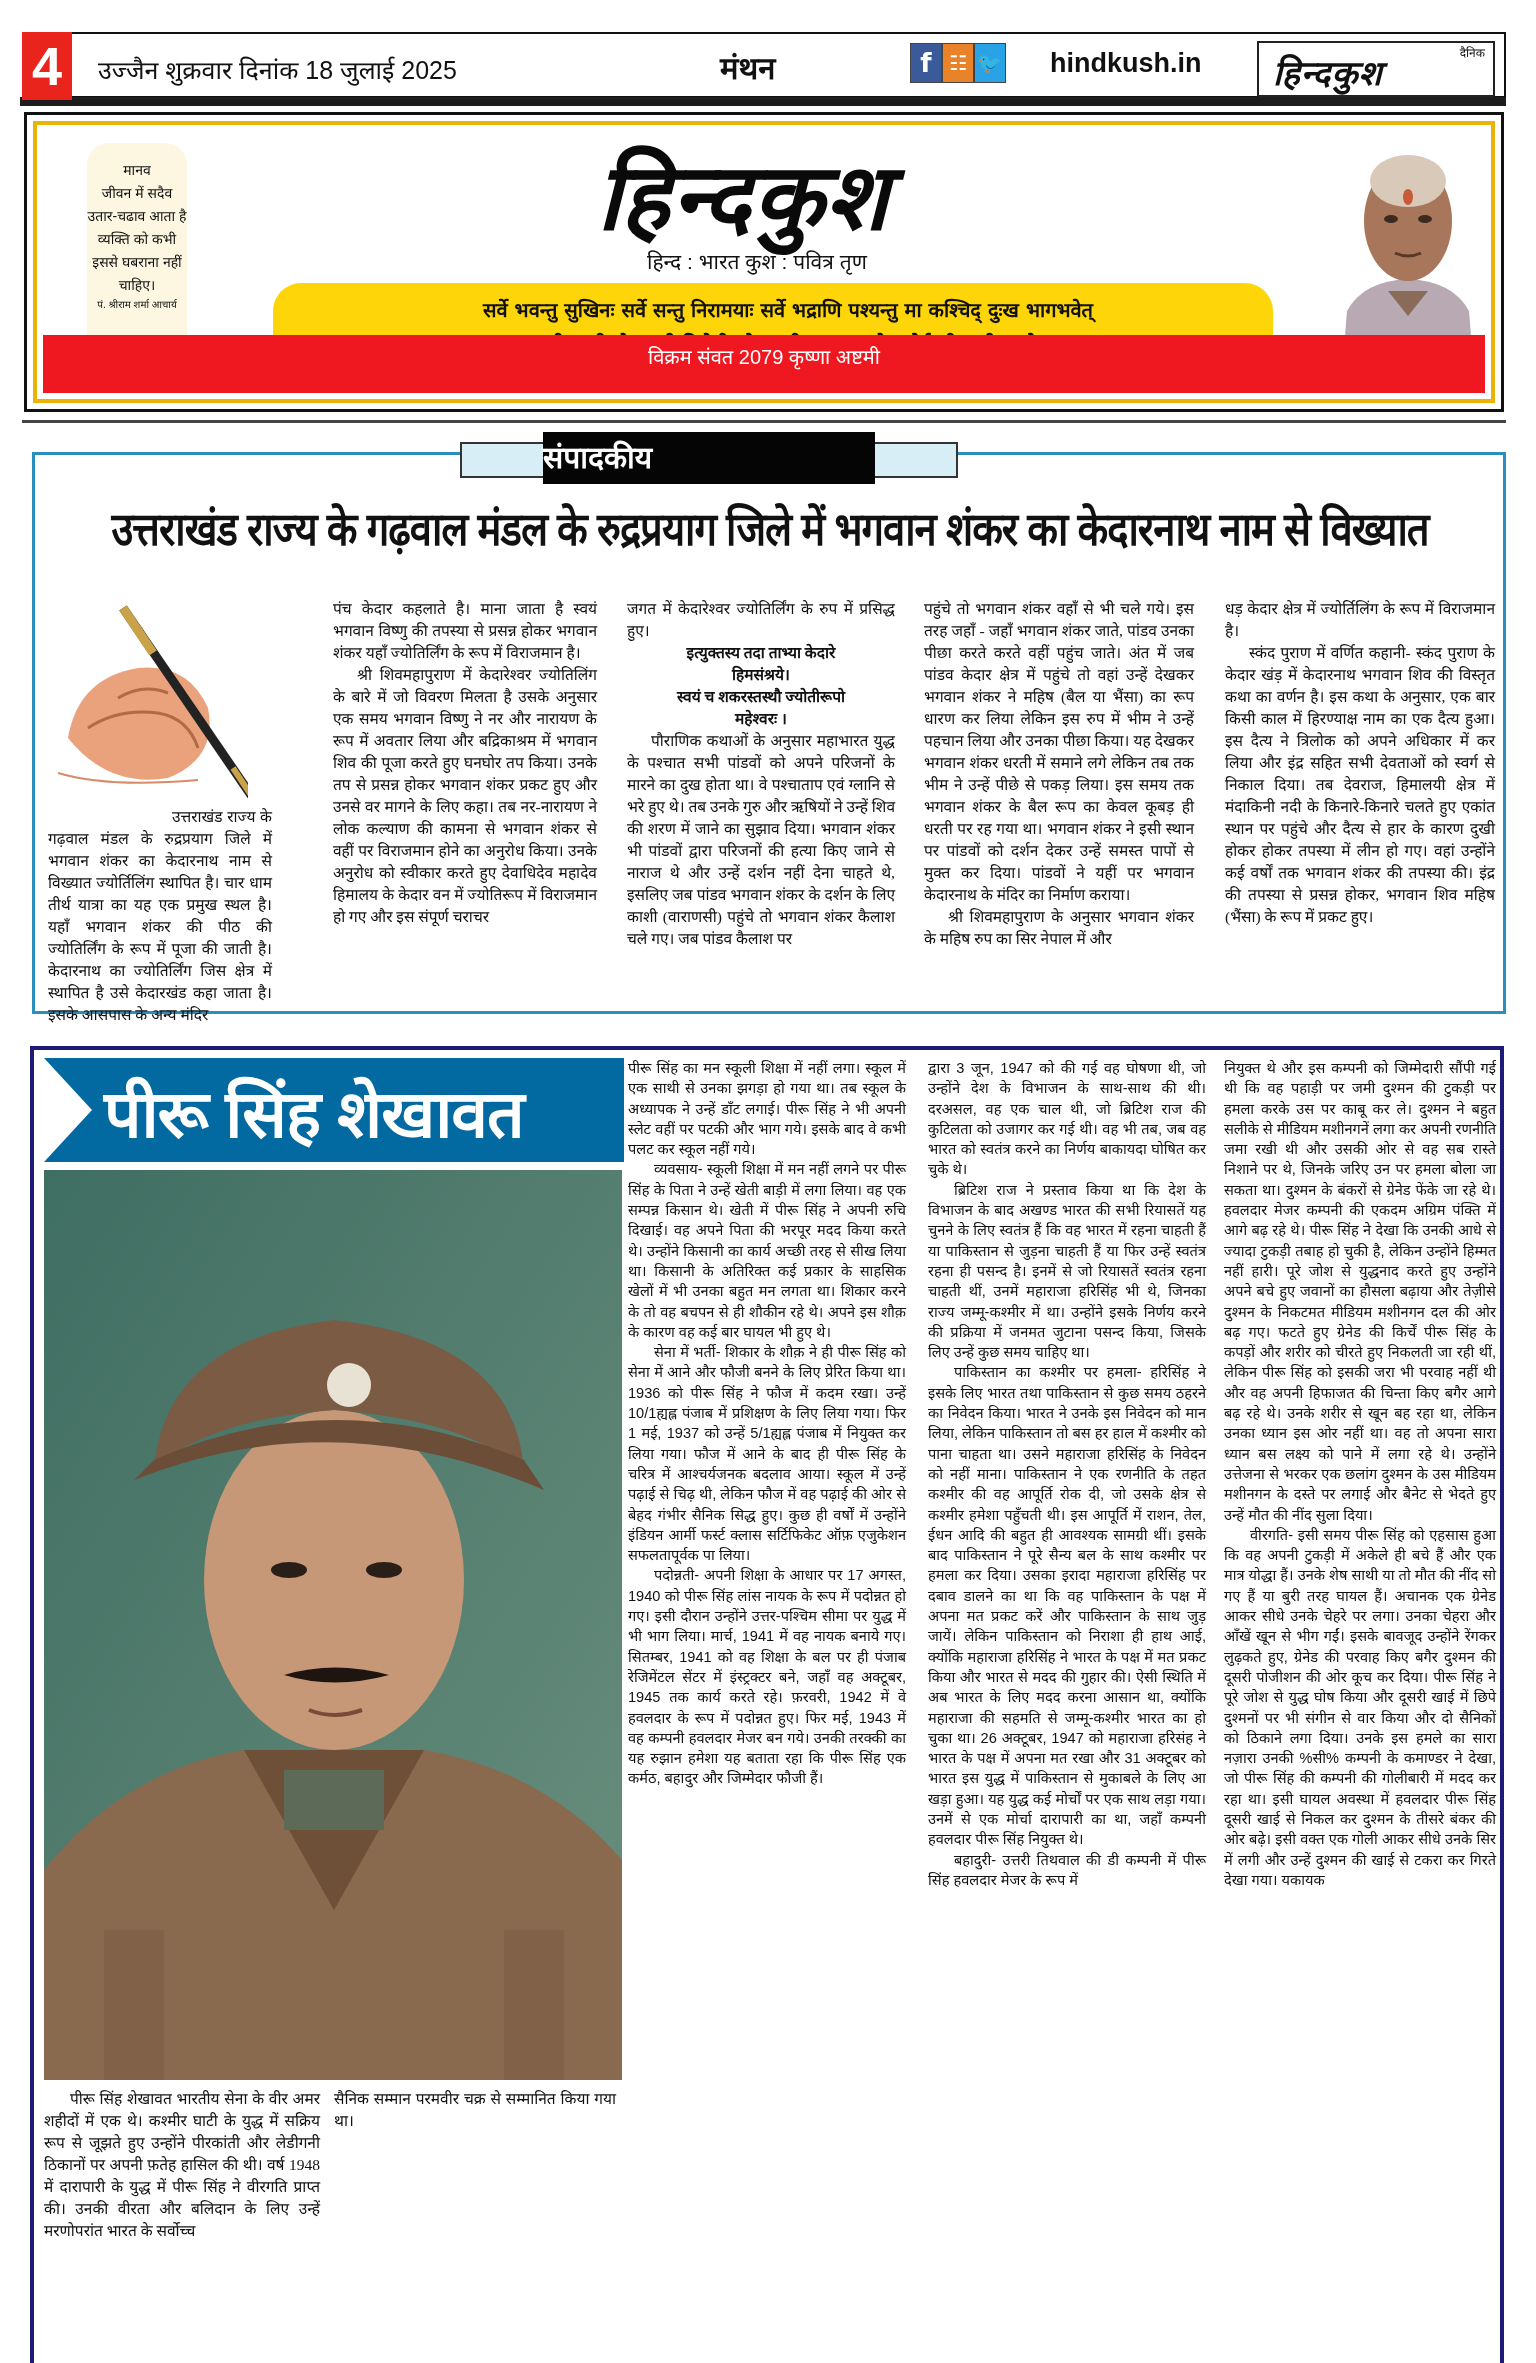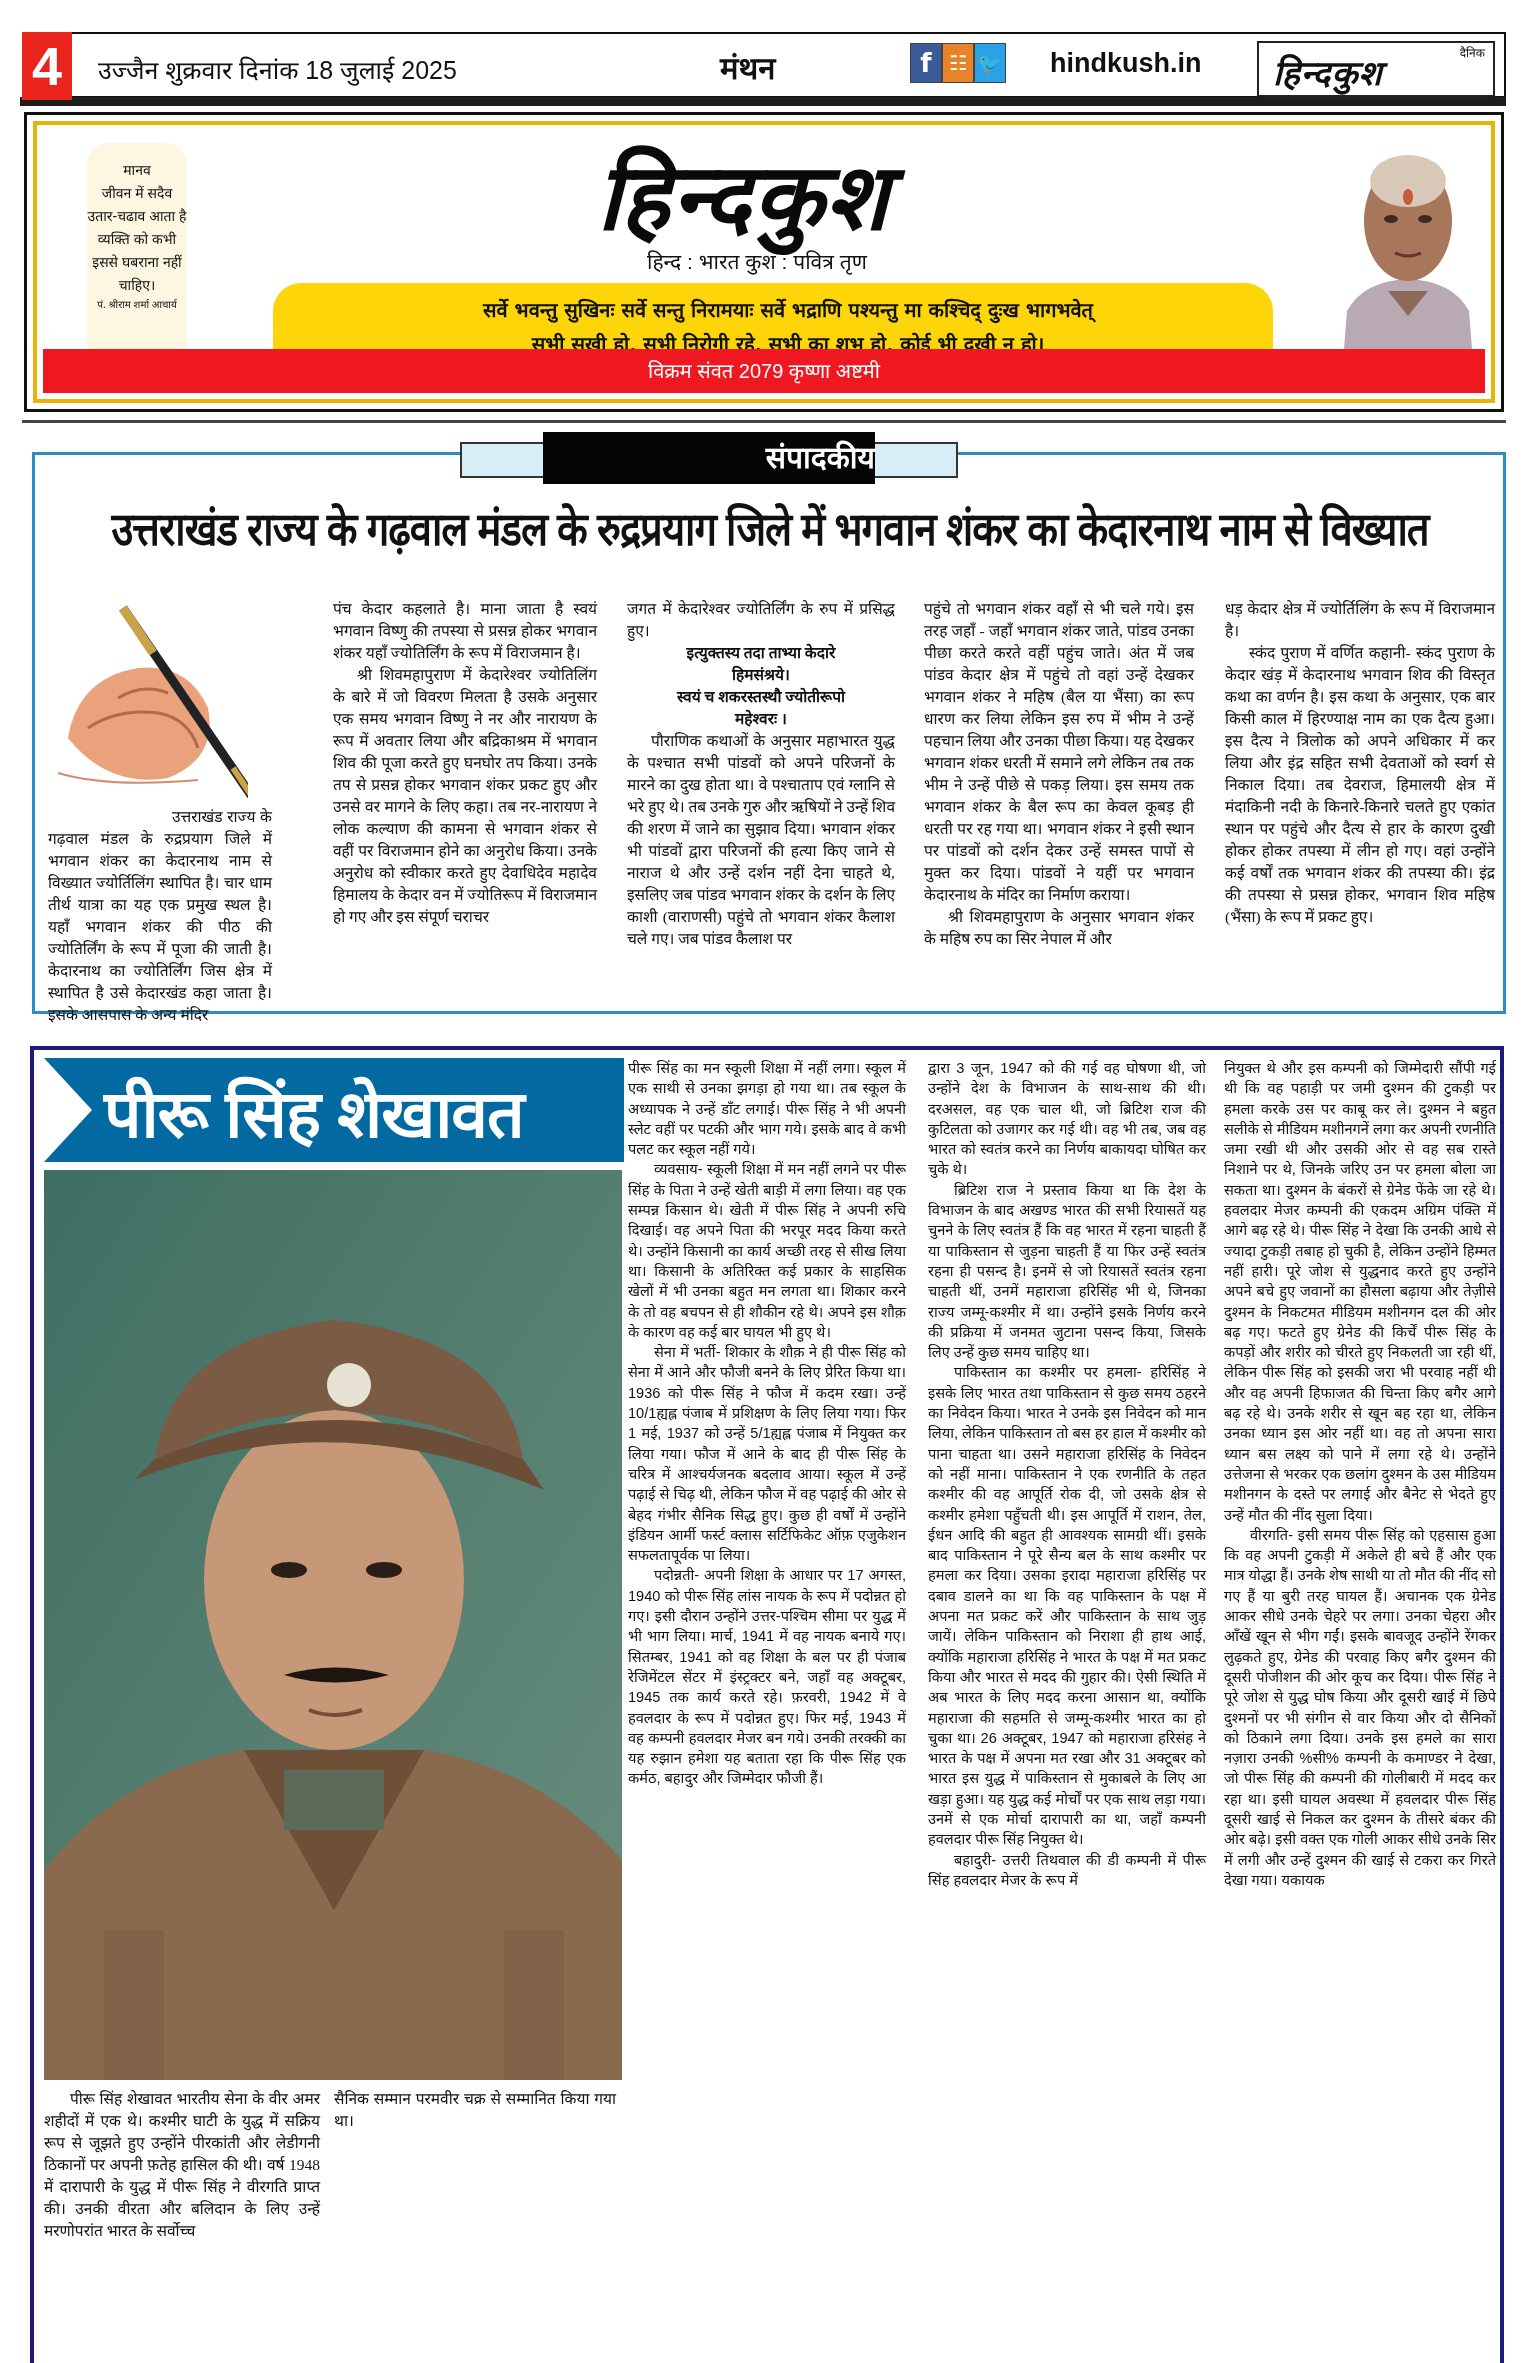--- a/index.html
+++ b/index.html
@@ -32,29 +32,29 @@
   .mast-inner { position: absolute; left: 6px; top: 6px; right: 6px; bottom: 6px; border: 4px solid #eab308; }
   .quote-box { position: absolute; left: 50px; top: 18px; width: 100px; height: 230px; background: #fdf6e0;
                border-radius: 22px; text-align: center; font-family: "Liberation Sans", sans-serif; font-size: 14px; line-height: 23px; padding-top: 16px; }
   .quote-box .auth { font-size: 10px; line-height: 16px; }
   .big-logo { position: absolute; left: 560px; top: 6px; font-size: 92px; font-weight: 900; font-style: italic;
               font-family: "DejaVu Serif", serif; letter-spacing: 2px; color: #0a0a0a; }
   .tagline { position: absolute; left: 610px; top: 122px; font-size: 21px; font-family: "Liberation Sans", sans-serif; }
   .yellow { position: absolute; left: 236px; top: 158px; width: 1000px; height: 100px; background: #fdd509;
             border-radius: 28px 28px 0 0; text-align: center; font-size: 20px; font-weight: bold;
             font-family: "DejaVu Serif", serif; line-height: 34px; padding-top: 10px; padding-left: 30px; }
-  .redband { position: absolute; left: 6px; right: 6px; bottom: 6px; height: 44px; background: #ef1820;
+  .redband { position: absolute; left: 6px; right: 6px; bottom: 6px; height: 58px; background: #ef1820;
              color: #fff; text-align: center; font-size: 20px; line-height: 44px; font-family: "Liberation Sans", sans-serif; }
   .portrait { position: absolute; left: 1296px; top: 16px; width: 150px; height: 220px; }
 
   
   .rule-top { position: absolute; left: 22px; top: 420px; width: 1484px; height: 3px; background: #444; }
   .editorial { position: absolute; left: 32px; top: 452px; width: 1474px; height: 562px; border: 3px solid #2a8fbd; border-top-width: 3px; }
   .ed-tab { position: absolute; left: 543px; top: 432px; width: 332px; height: 52px; background: #050505; color: #fff;
-            font-size: 30px; font-weight: bold; text-align: right; line-height: 52px; font-family: "Liberation Sans", sans-serif; }
+            font-size: 30px; font-weight: bold; text-align: left; line-height: 52px; font-family: "Liberation Sans", sans-serif; }
   .ed-wing { position: absolute; top: 442px; height: 36px; background: #d8eef7; border: 2px solid #333; }
   .ed-title { position: absolute; left: 45px; top: 500px; width: 1450px; text-align: center; font-size: 40px; font-weight: bold;
               font-family: "Liberation Sans", sans-serif; letter-spacing: -1px; transform: scaleY(1.15); }
 
   .col { position: absolute; font-family: "Liberation Serif", serif; font-size: 15.5px; line-height: 22px; text-align: justify; }
   .col p { text-indent: 24px; }
   .col p.noind { text-indent: 0; }
   .col .verse { text-align: center; font-weight: bold; text-indent: 0; }
   .pen-art { position: absolute; left: 48px; top: 598px; width: 200px; height: 200px; }
 

